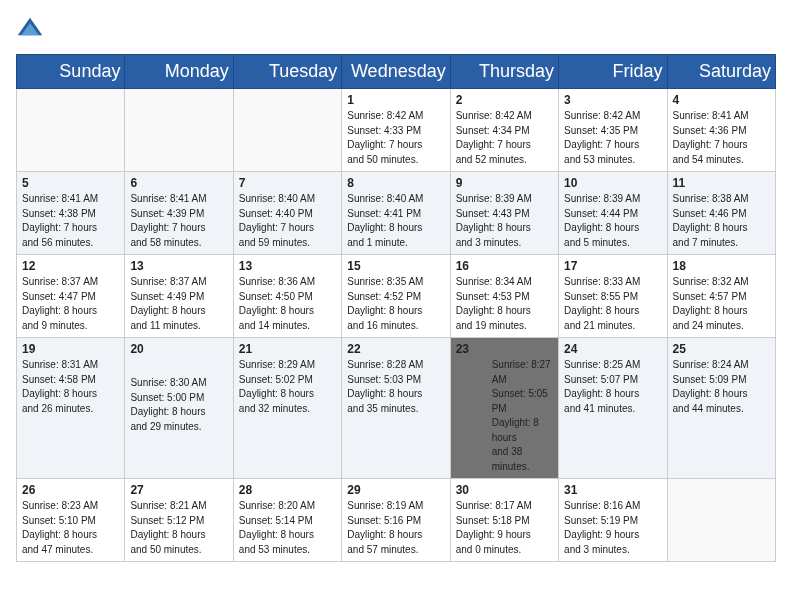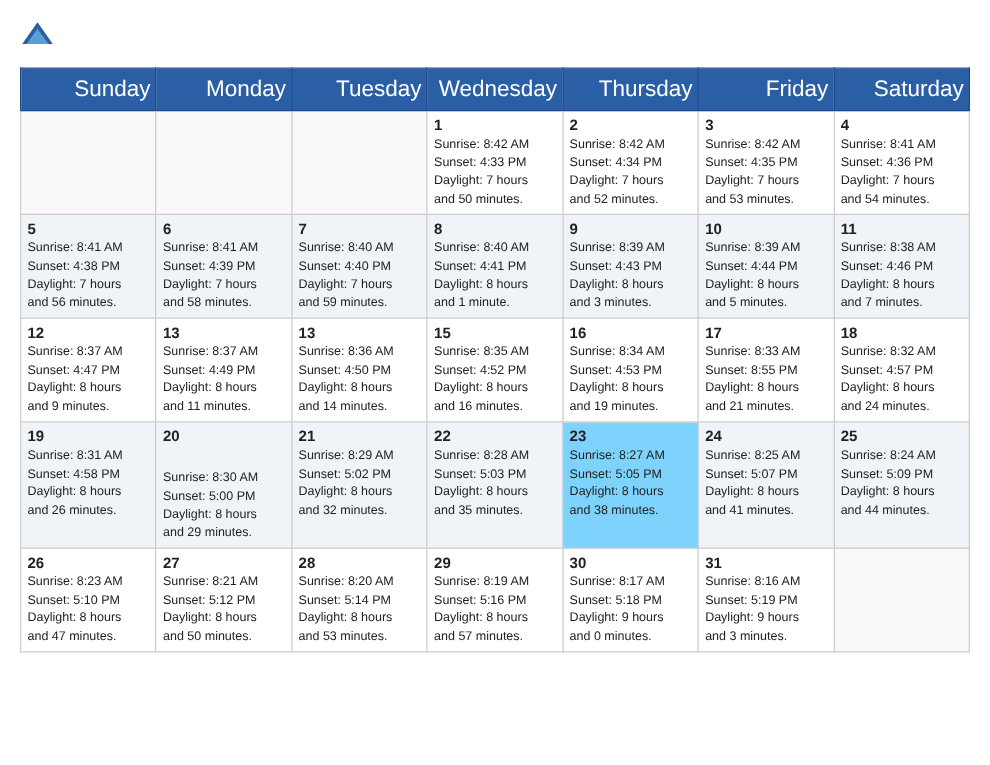--- a/index.html
+++ b/index.html
@@ -288,23 +288,23 @@
 Daylight: 8 hours
 and 32 minutes.</div>
         </td>
         <td style="background: rgb(240, 244, 248);">
           <span class="day-number">22</span>
           <div class="day-info" style="white-space: pre-line;">Sunrise: 8:28 AM
 Sunset: 5:03 PM
 Daylight: 8 hours
 and 35 minutes.</div>
         </td>
-        <td style="background: #7dd3fc;">
+        <td style="background: #737373;">
           <span class="day-number">23</span>
-          <div class="day-info" style="white-space: pre-line;">Sunrise: 8:27 AM
+          <div class="day-info" style="white-space: pre-line; margin-left: 36px;">Sunrise: 8:27 AM
 Sunset: 5:05 PM
 Daylight: 8 hours
 and 38 minutes.</div>
         </td>
         <td style="background: rgb(240, 244, 248);">
           <span class="day-number">24</span>
           <div class="day-info" style="white-space: pre-line;">Sunrise: 8:25 AM
 Sunset: 5:07 PM
 Daylight: 8 hours
 and 41 minutes.</div>

